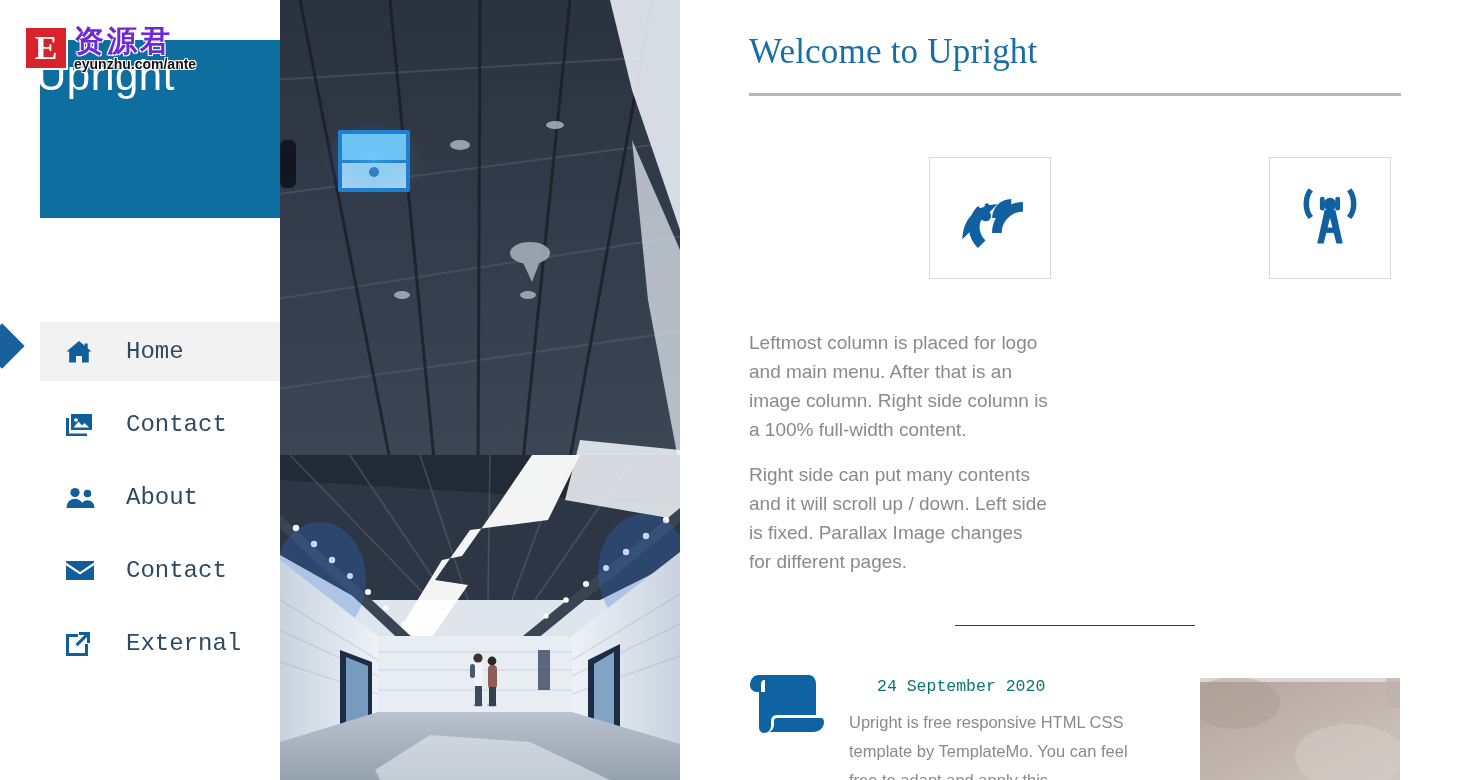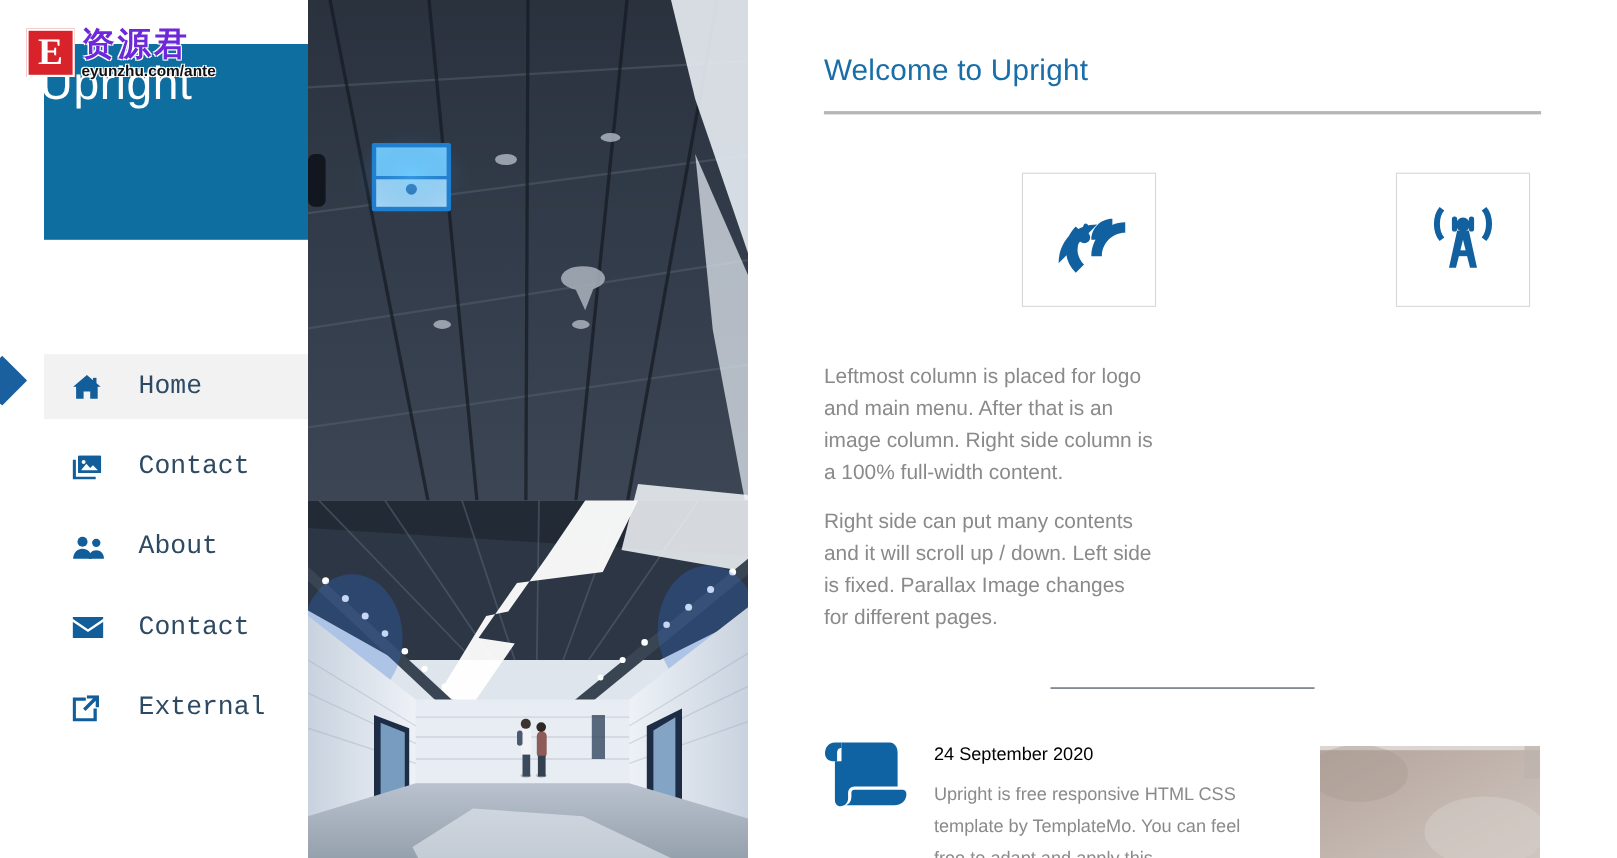--- a/index.html
+++ b/index.html
@@ -91,24 +91,24 @@
   .imgcol svg { position:absolute; left:0; top:0; }
 
   
   .main {
     position:absolute; left:680px; top:0; width:790px; height:780px;
     background:#ffffff; overflow:hidden;
   }
   .content { position:absolute; left:69px; top:0; width:652px; }
 
   .page-title {
-    margin-top:49px;
-    font-size:27px; color:#1a6ea8; font-weight:400;
+    margin-top:32px;
+    font-size:35px; color:#1a6ea8; font-weight:400;
     letter-spacing:0.2px;
-    font-family:Liberation Sans, sans-serif;
+    font-family:Liberation Serif, serif;
   }
   .title-rule {
     margin-top:21px; height:3px; width:652px;
     background:#b6b6b6;
   }
   .feature-box {
     width:122px; height:122px;
     border:1px solid #d8d8d8;
     display:flex; align-items:center; justify-content:center;
     background:#fff;
@@ -141,23 +141,24 @@
   .divider { width:240px; height:1px; background:#2c3e50; }
 
   .news {
     position:absolute; left:69px; top:665px; width:680px;
     display:flex;
   }
   .news-icon { width:100px; flex:0 0 100px; padding-top:6px; }
   .news-icon svg { display:block; }
   .news-body { flex:0 0 290px; padding-top:12px; }
   .news-date {
-    font-size:16.5px; color:#000000;
-    font-family:Liberation Sans, sans-serif;
+    font-size:16.5px; color:#0f766e;
+    font-family:Liberation Mono, monospace;
     margin-bottom:12px;
+    margin-left:28px;
   }
   .news-text {
     font-size:16.5px; line-height:29px; color:#8a8a8a;
     font-family:"Liberation Sans", sans-serif;
   }
   .news-thumb {
     position:absolute; left:1200px; top:678px;
     width:200px; height:102px;
     overflow:hidden;
   }

